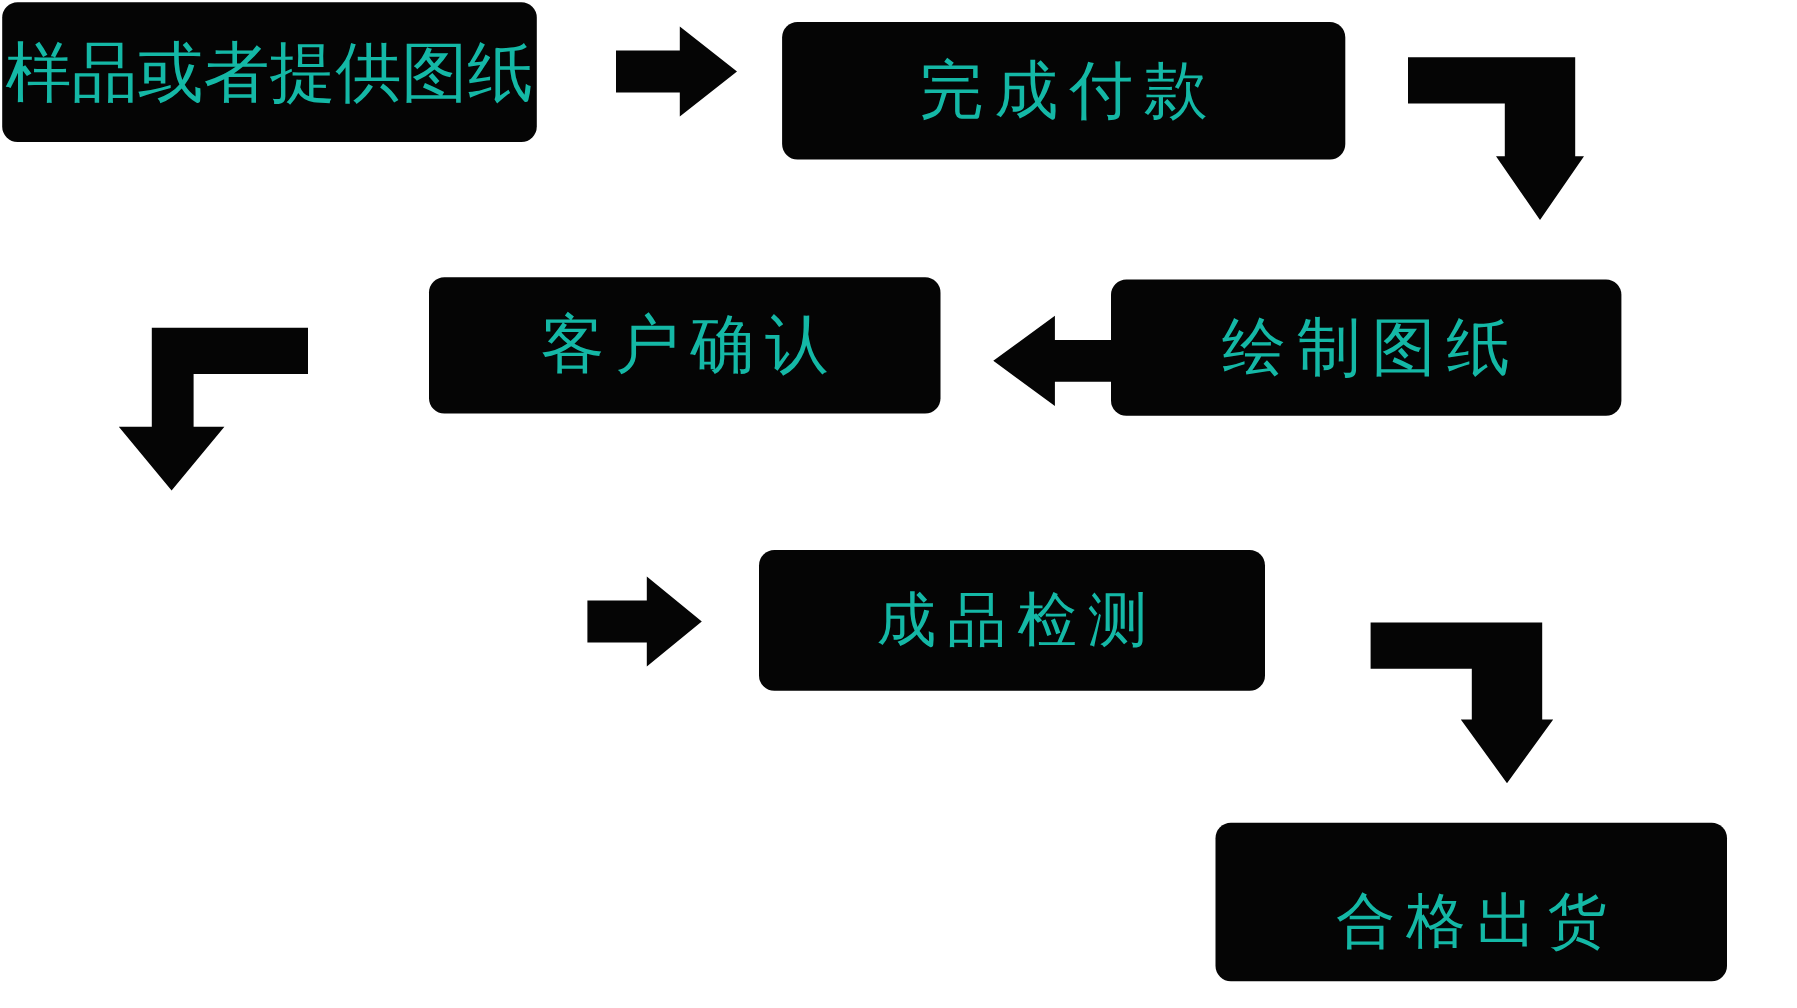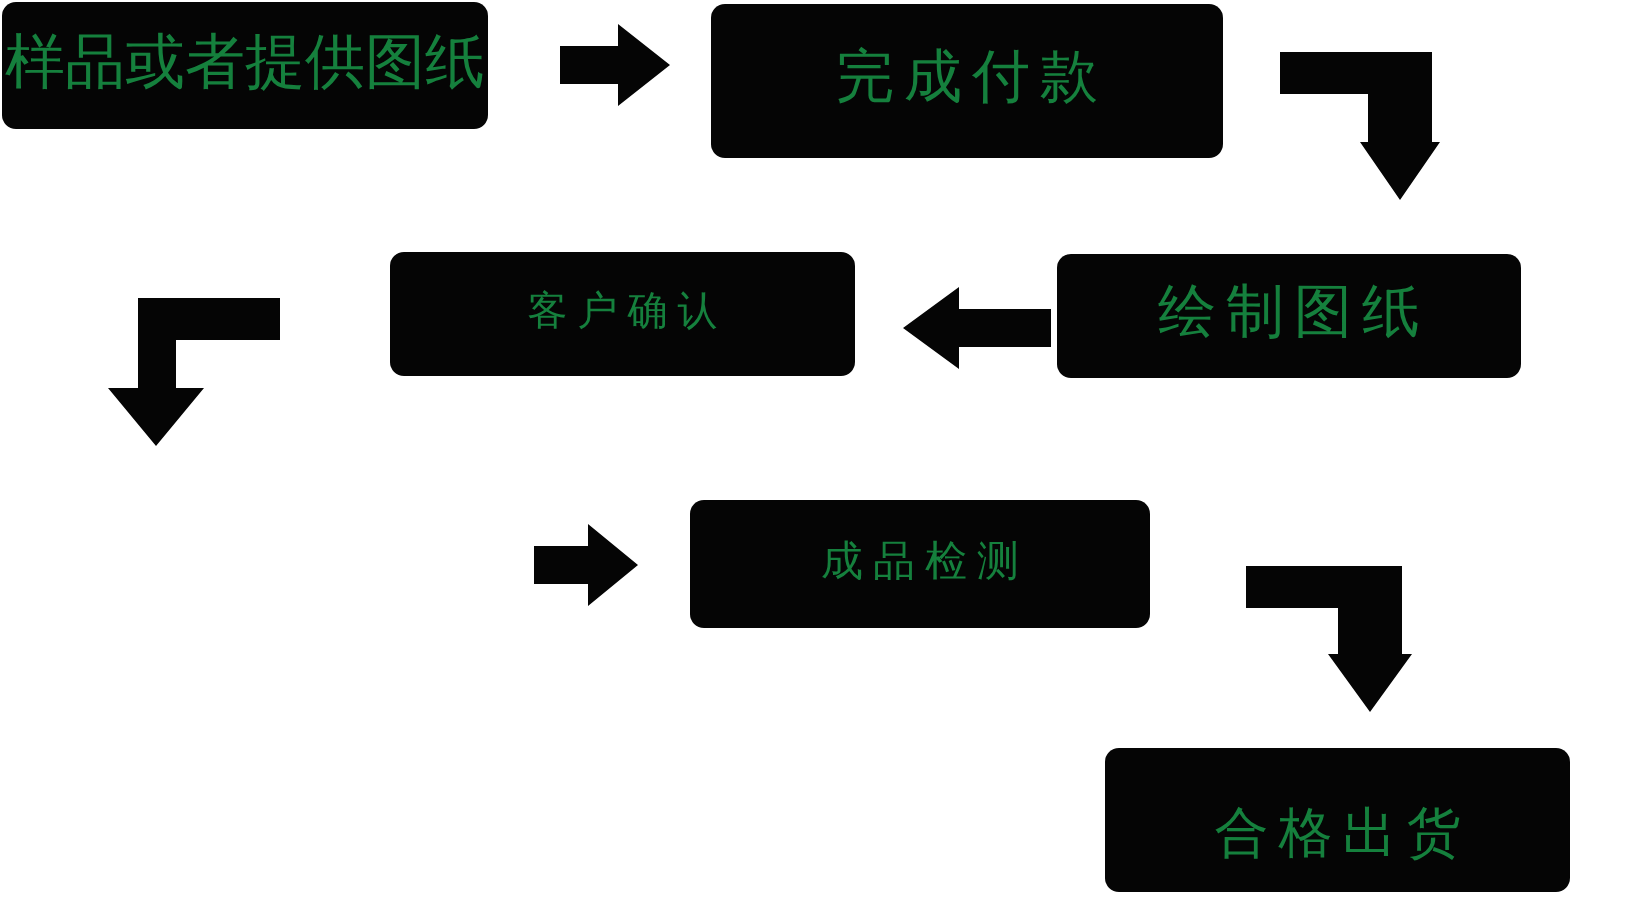--- a/index.html
+++ b/index.html
@@ -22,22 +22,22 @@
     position: absolute;
     background: #050505;
     border-radius: 14px;
     display: flex;
     align-items: center;
     justify-content: center;
     box-sizing: border-box;
     color: #ffffff;
   }
   .node-label {
-    color: #15803d;
-    font-family: Liberation Mono, monospace;
+    color: #14b8a6;
+    font-family: Liberation Serif, serif;
     font-weight: 400;
     white-space: nowrap;
     line-height: 1;
     display: block;
   }
   .connector {
     position: absolute;
     pointer-events: none;
   }
   .connector svg {
@@ -56,59 +56,59 @@
   <div class="node" id="node-sample-or-drawing" style="left:2px; top:2px; width:486px; height:127px;">
     <span class="node-label" style="font-size:60px; letter-spacing:0px;">样品或者提供图纸</span>
   </div>
 
   <div class="connector" style="left:560px; top:24px; width:110px; height:82px;">
     <svg width="110" height="82" viewBox="0 0 110 82">
       <path class="arrow-fill" d="M0,22 L58,22 L58,0 L110,41 L58,82 L58,60 L0,60 Z"></path>
     </svg>
   </div>
 
-  <div class="node" id="node-complete-payment" style="left:711px; top:4px; width:512px; height:154px;justify-content:center;">
+  <div class="node" id="node-complete-payment" style="left:711px; top:20px; width:512px; height:125px;justify-content:center;">
     <span class="node-label" style="font-size:58px; letter-spacing:10px; padding-left:10px;">完成付款</span>
   </div>
 
   <div class="connector" style="left:1280px; top:42px; width:160px; height:160px;">
     <svg width="160" height="160" viewBox="0 0 160 160">
       <path class="arrow-fill" d="M0,10 L152,10 L152,100 L160,100 L120,158 L80,100 L88,100 L88,52 L0,52 Z"></path>
     </svg>
   </div>
 
   <div class="node" id="node-customer-confirm" style="left:390px; top:252px; width:465px; height:124px;">
-    <span class="node-label" style="font-size:40px; letter-spacing:10px; padding-left:10px;">客户确认</span>
+    <span class="node-label" style="font-size:58px; letter-spacing:10px; padding-left:10px;">客户确认</span>
   </div>
 
   <div class="connector" style="left:903px; top:287px; width:148px; height:82px;">
     <svg width="148" height="82" viewBox="0 0 148 82">
       <path class="arrow-fill" d="M148,22 L56,22 L56,0 L0,41 L56,82 L56,60 L148,60 Z"></path>
     </svg>
   </div>
 
-  <div class="node" id="node-draw-drawings" style="left:1057px; top:254px; width:464px; height:124px;">
+  <div class="node" id="node-draw-drawings" style="left:1010px; top:254px; width:464px; height:124px;">
     <span class="node-label" style="font-size:58px; letter-spacing:10px; padding-left:10px;">绘制图纸</span>
   </div>
 
   <div class="connector" style="left:108px; top:288px; width:172px; height:160px;">
     <svg width="172" height="160" viewBox="0 0 172 160">
       <path class="arrow-fill" d="M172,10 L30,10 L30,100 L0,100 L48,158 L96,100 L68,100 L68,52 L172,52 Z"></path>
     </svg>
   </div>
 
 
   <div class="connector" style="left:534px; top:524px; width:104px; height:82px;">
     <svg width="104" height="82" viewBox="0 0 104 82">
       <path class="arrow-fill" d="M0,22 L54,22 L54,0 L104,41 L54,82 L54,60 L0,60 Z"></path>
     </svg>
   </div>
 
   <div class="node" id="node-final-inspection" style="left:690px; top:500px; width:460px; height:128px;">
-    <span class="node-label" style="font-size:42px; letter-spacing:10px; padding-left:10px;">成品检测</span>
+    <span class="node-label" style="font-size:54px; letter-spacing:10px; padding-left:10px;">成品检测</span>
   </div>
 
   <div class="connector" style="left:1246px; top:556px; width:166px; height:158px;">
     <svg width="166" height="158" viewBox="0 0 166 158">
       <path class="arrow-fill" d="M0,10 L156,10 L156,98 L166,98 L124,156 L82,98 L92,98 L92,52 L0,52 Z"></path>
     </svg>
   </div>
 
   <div class="node" id="node-qualified-shipment" style="left:1105px; top:748px; width:465px; height:144px;">
     <span class="node-label" style="font-size:54px; letter-spacing:10px; padding-left:10px;margin-top:34px;">合格出货</span>

